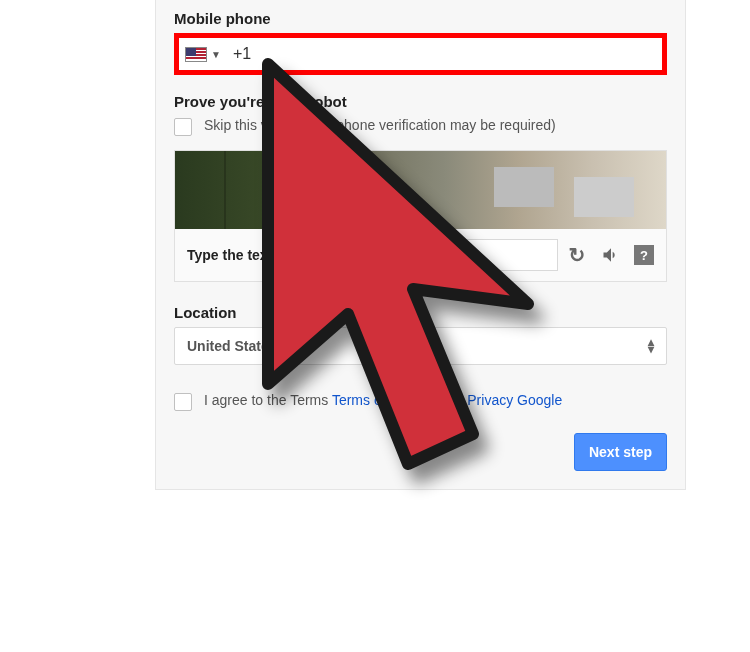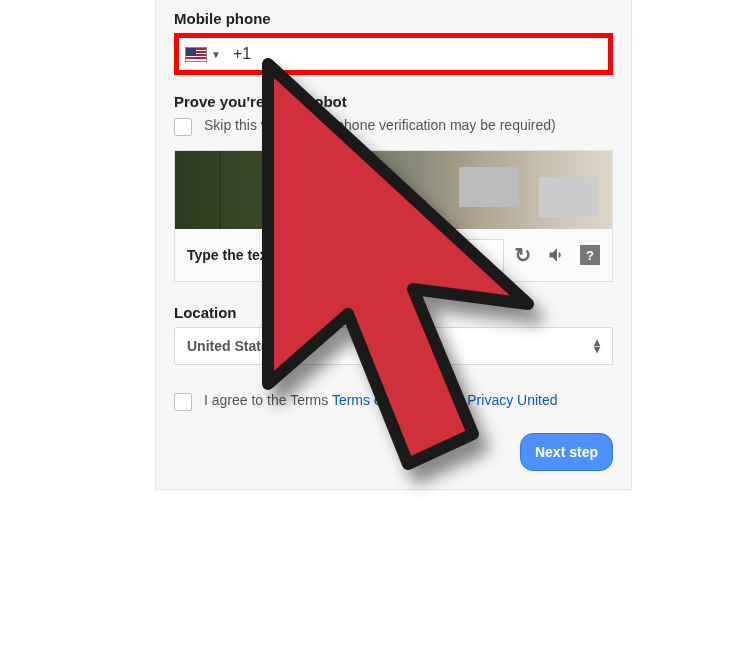--- a/index.html
+++ b/index.html
@@ -7,21 +7,21 @@
       font-family: Arial, sans-serif;
       background: #fff;
       width: 750px;
       height: 652px;
       position: relative;
     }
     .form-container {
       position: absolute;
       left: 155px;
       top: 0;
-      width: 477px;
+      width: 531px;
       border: 1px solid #e5e5e5;
       background: #f7f7f7;
       padding: 10px 18px 18px 18px;
       border-top: none;
     }
     .field-label {
       font-size: 15px;
       font-weight: bold;
       color: #222;
       margin-bottom: 6px;
@@ -123,21 +123,21 @@
     .agree-section { margin-top: 26px; }
     .link { color: #1155cc; }
     .btn-row { text-align: right; margin-top: 22px; }
     .btn-primary {
       background: #4d90fe;
       color: #fff;
       border: 1px solid #3079ed;
       padding: 10px 14px;
       font-size: 14px;
       font-weight: bold;
-      border-radius: 13px;
+      border-radius: 3px;
       cursor: pointer;
     }
     
     .cursor-overlay {
       position: absolute;
       left: 248px;
       top: 54px;
       width: 320px;
       height: 460px;
       pointer-events: none;
@@ -191,21 +191,21 @@
           <span>▴</span>
           <span>▾</span>
         </span>
     </div>
   </div>
 
   <div class="agree-section">
     <div class="checkbox-row">
       <span class="cb"></span>
       <span class="cb-text">
-        <span>I agree to the Terms </span><span class="link">Terms of Service</span><span> and </span><span class="link">Privacy United</span>
+        <span>I agree to the Terms </span><span class="link">Terms of Service</span><span> and </span><span class="link">Privacy Google</span>
       </span>
     </div>
   </div>
 
   <div class="btn-row">
     <button class="btn-primary">Next step</button>
   </div>
 
 </div>
 

